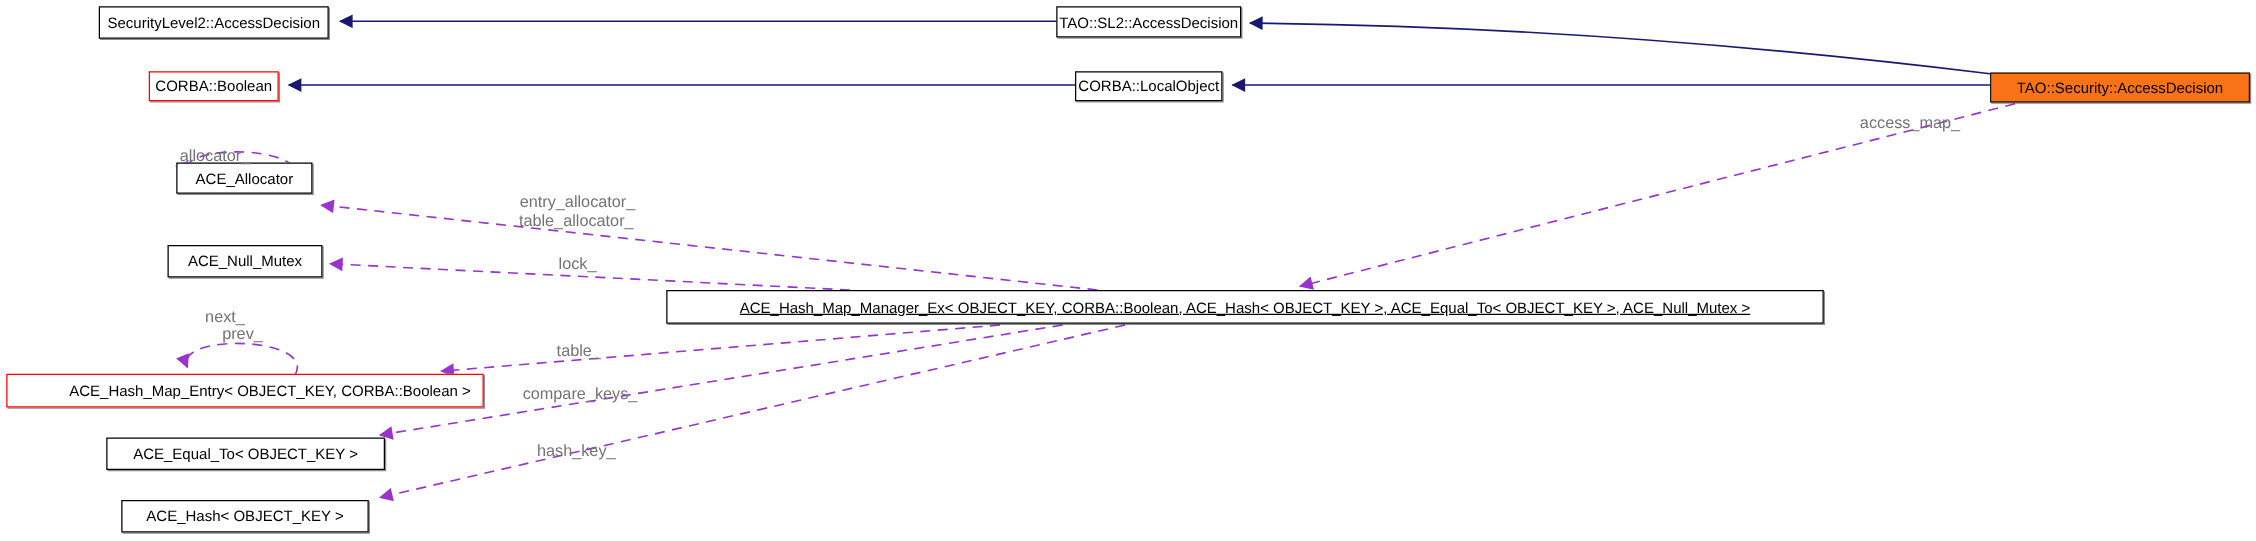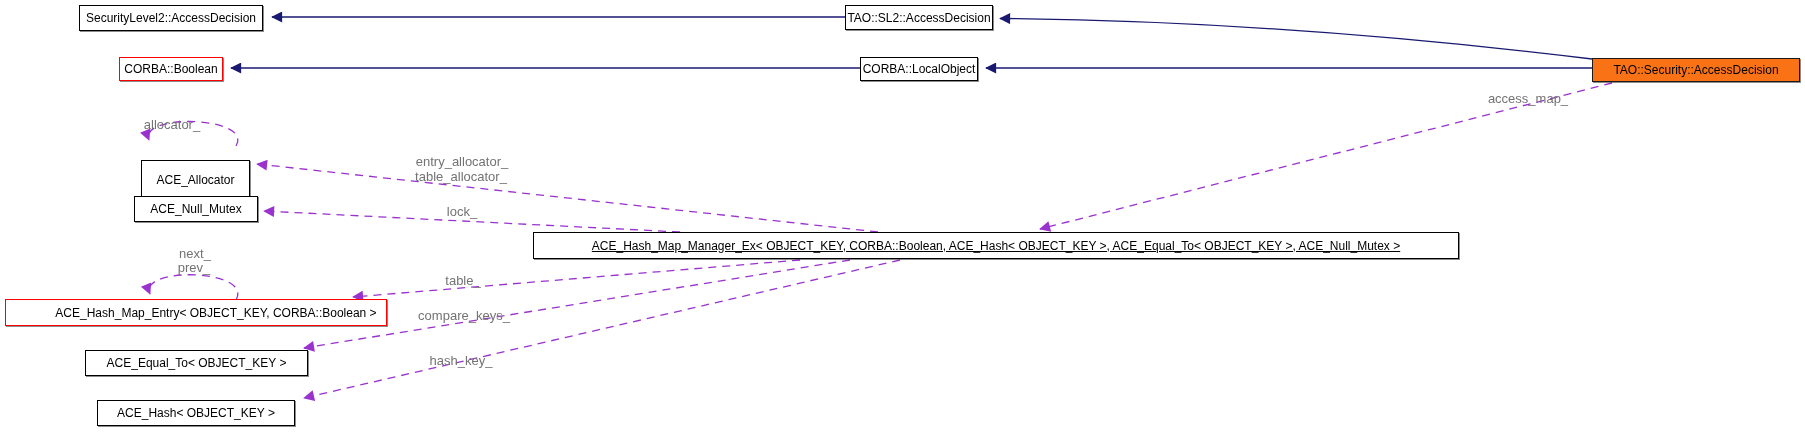--- a/index.html
+++ b/index.html
@@ -68,21 +68,21 @@
   <div class="node" style="left:79px;top:5px;width:184px;height:26px;">SecurityLevel2::AccessDecision</div>
 
   <div class="node" style="left:845px;top:5px;width:148px;height:25px;">TAO::SL2::AccessDecision</div>
 
   <div class="node main" style="left:1592px;top:58px;width:208px;height:24px;">TAO::Security::AccessDecision</div>
 
   <div class="node red" style="left:119px;top:57px;width:104px;height:24px;">CORBA::Boolean</div>
 
   <div class="node" style="left:860px;top:57px;width:118px;height:24px;">CORBA::LocalObject</div>
 
-  <div class="node" style="left:141px;top:160px;width:109px;height:40px;">ACE_Allocator</div>
+  <div class="node" style="left:141px;top:130px;width:109px;height:25px;">ACE_Allocator</div>
 
   <div class="node" style="left:134px;top:196px;width:124px;height:26px;">ACE_Null_Mutex</div>
 
   <div class="node" style="left:533px;top:232px;width:926px;height:27px;text-decoration:underline;">ACE_Hash_Map_Manager_Ex&lt; OBJECT_KEY, CORBA::Boolean, ACE_Hash&lt; OBJECT_KEY &gt;, ACE_Equal_To&lt; OBJECT_KEY &gt;, ACE_Null_Mutex &gt;</div>
 
   <div class="node red" style="left:5px;top:299px;width:382px;height:27px;padding-left:40px;">ACE_Hash_Map_Entry&lt; OBJECT_KEY, CORBA::Boolean &gt;</div>
 
   <div class="node" style="left:85px;top:350px;width:223px;height:26px;">ACE_Equal_To&lt; OBJECT_KEY &gt;</div>
 
   <div class="node" style="left:97px;top:400px;width:198px;height:26px;">ACE_Hash&lt; OBJECT_KEY &gt;</div>
@@ -96,17 +96,17 @@
   <div class="edge-label" style="left:462px;top:211px;">lock_</div>
 
   <div class="edge-label" style="left:463px;top:280px;">table_</div>
 
   <div class="edge-label" style="left:464px;top:315px;">compare_keys_</div>
 
   <div class="edge-label" style="left:461px;top:360px;">hash_key_</div>
 
   <div class="edge-label" style="left:172px;top:112px;margin-top:12px;">allocator_</div>
 
-  <div class="edge-label" style="left:195px;top:253px;">next_</div>
+  <div class="edge-label" style="left:180px;top:253px;">next_</div>
 
   <div class="edge-label" style="left:194px;top:267px;">prev_</div>
 
 </div>
 
 </body></html>

